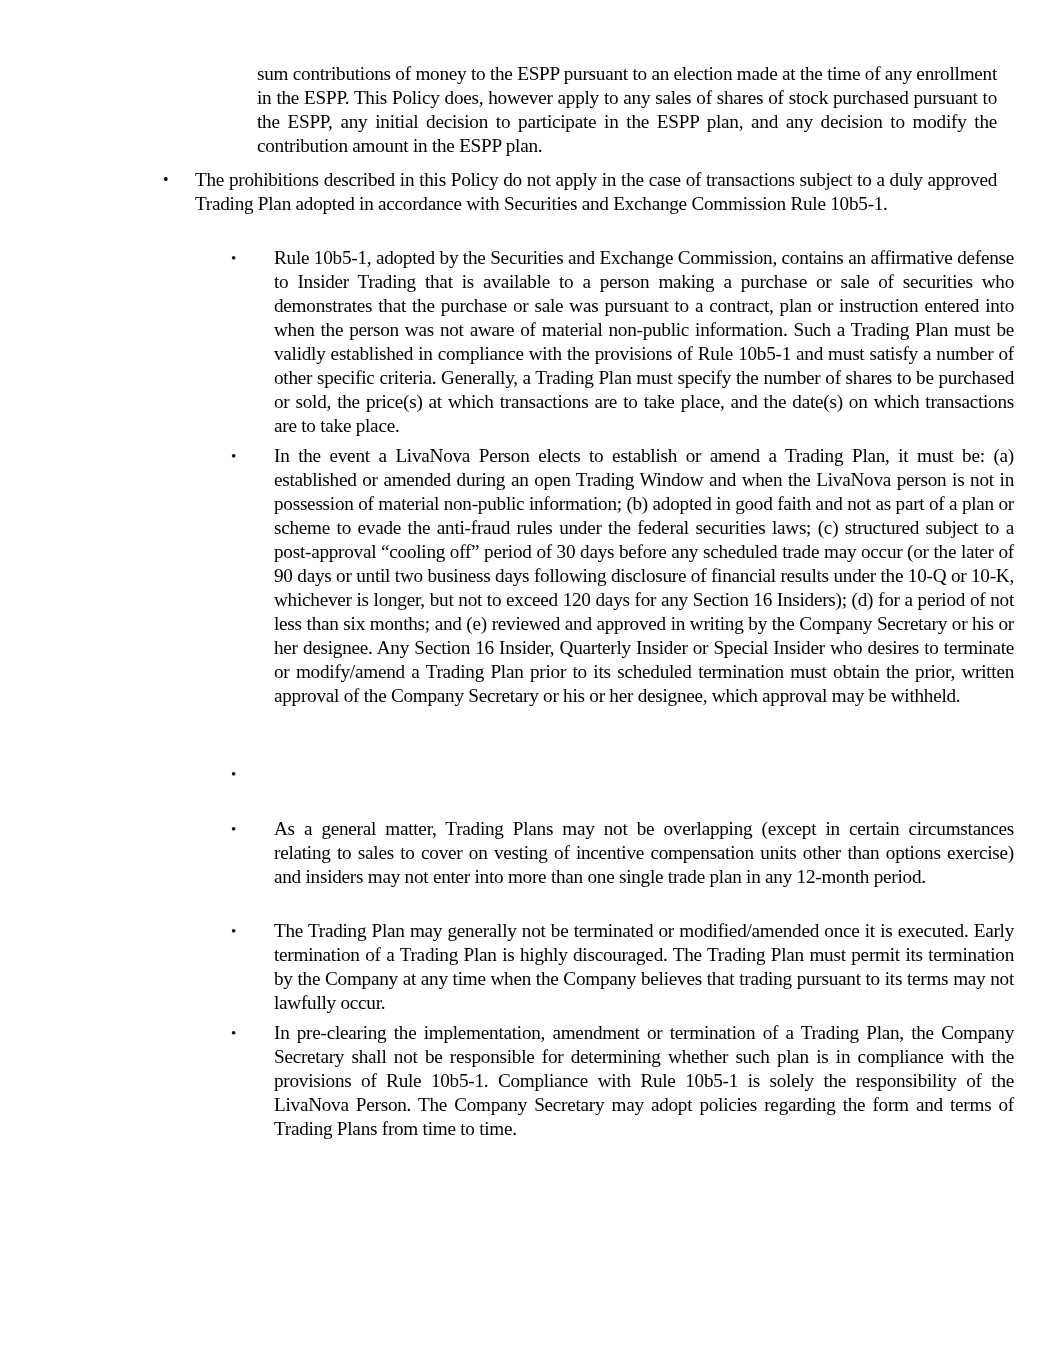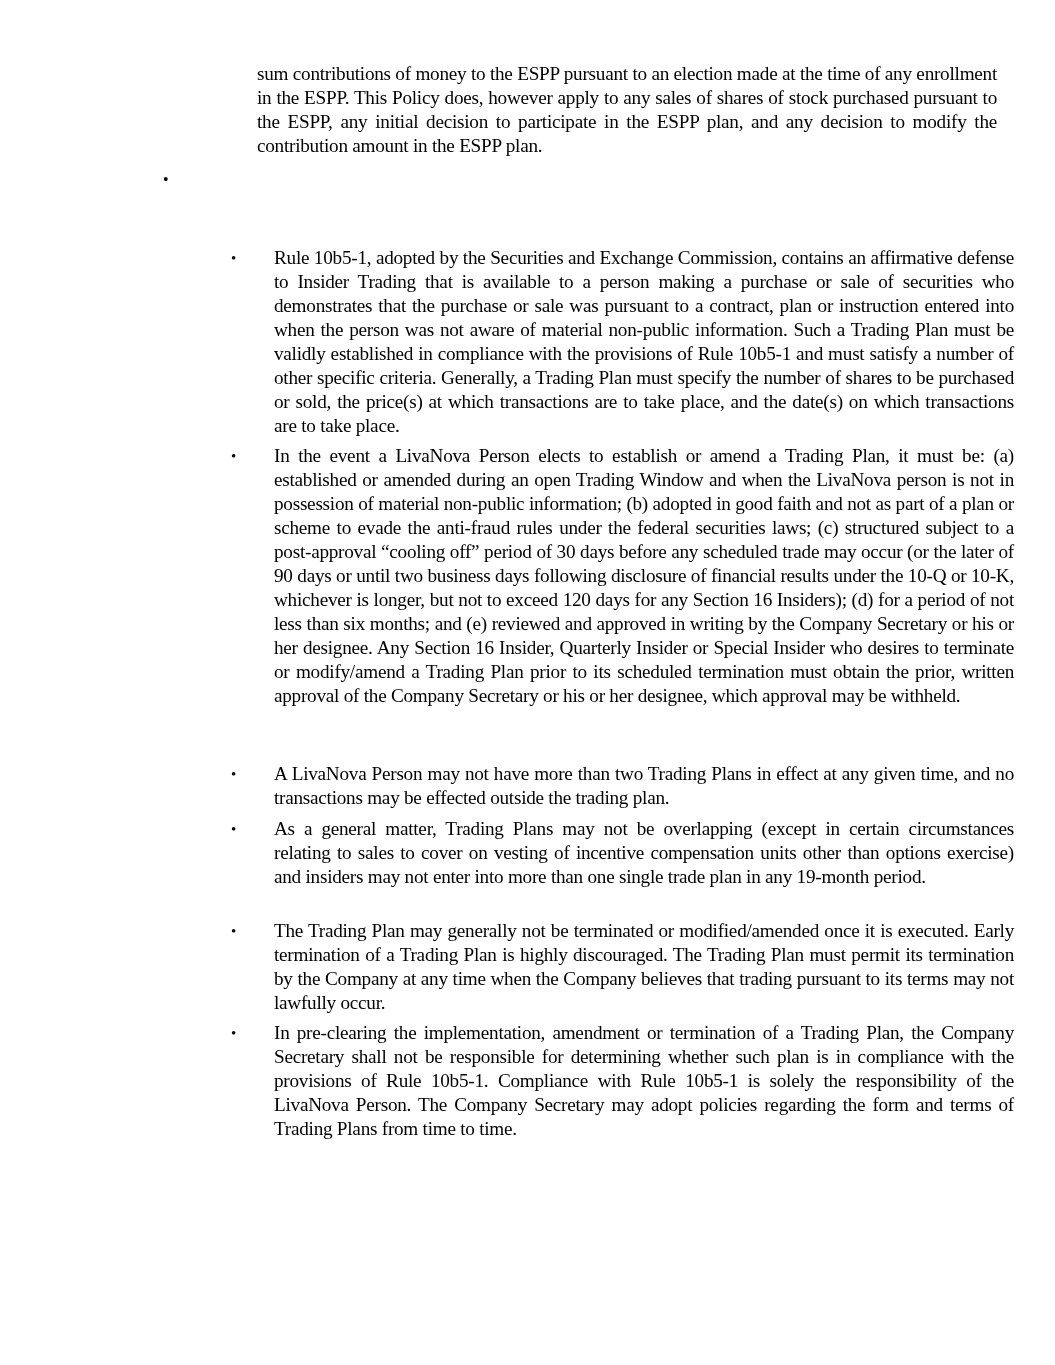--- a/index.html
+++ b/index.html
@@ -15,32 +15,32 @@
   .l2-bullet { position:absolute; left:231px; font-size:15px; line-height:24px; }
 </style>
 </head>
 <body>
 
 <div class="page">
 
   <div class="para cont">sum contributions of money to the ESPP pursuant to an election made at the time of any enrollment in the ESPP. This Policy does, however apply to any sales of shares of stock purchased pursuant to the ESPP, any initial decision to participate in the ESPP plan, and any decision to modify the contribution amount in the ESPP plan.</div>
 
   <span class="l1-bullet" style="top:168px;">•</span>
+  <div class="para l1" style="top:168px;">The prohibitions described in this Policy do not apply in the case of transactions subject to a duly approved Trading Plan adopted in accordance with Securities and Exchange Commission Rule 10b5-1.</div>
 
   <span class="l2-bullet" style="top:246px;">•</span>
   <div class="para l2" style="top:246px;">Rule 10b5-1, adopted by the Securities and Exchange Commission, contains an affirmative defense to Insider Trading that is available to a person making a purchase or sale of securities who demonstrates that the purchase or sale was pursuant to a contract, plan or instruction entered into when the person was not aware of material non-public information. Such a Trading Plan must be validly established in compliance with the provisions of Rule 10b5-1 and must satisfy a number of other specific criteria. Generally, a Trading Plan must specify the number of shares to be purchased or sold, the price(s) at which transactions are to take place, and the date(s) on which transactions are to take place.</div>
 
   <span class="l2-bullet" style="top:444px;">•</span>
   <div class="para l2" style="top:444px;">In the event a LivaNova Person elects to establish or amend a Trading Plan, it must be: (a) established or amended during an open Trading Window and when the LivaNova person is not in possession of material non-public information; (b) adopted in good faith and not as part of a plan or scheme to evade the anti-fraud rules under the federal securities laws; (c) structured subject to a post-approval “cooling off” period of 30 days before any scheduled trade may occur (or the later of 90 days or until two business days following disclosure of financial results under the 10-Q or 10-K, whichever is longer, but not to exceed 120 days for any Section 16 Insiders); (d) for a period of not less than six months; and (e) reviewed and approved in writing by the Company Secretary or his or her designee. Any Section 16 Insider, Quarterly Insider or Special Insider who desires to terminate or modify/amend a Trading Plan prior to its scheduled termination must obtain the prior, written approval of the Company Secretary or his or her designee, which approval may be withheld.</div>
 
   <span class="l2-bullet" style="top:762px;">•</span>
-  <div class="para l2" style="top:762px;">A LivaNova Person may not have more than two Trading Plans in effect at any given time, and no transactions may be effected outside the trading plan.</div>
 
   <span class="l2-bullet" style="top:817px;">•</span>
-  <div class="para l2" style="top:817px;">As a general matter, Trading Plans may not be overlapping (except in certain circumstances relating to sales to cover on vesting of incentive compensation units other than options exercise) and insiders may not enter into more than one single trade plan in any 19-month period.</div>
+  <div class="para l2" style="top:817px;">As a general matter, Trading Plans may not be overlapping (except in certain circumstances relating to sales to cover on vesting of incentive compensation units other than options exercise) and insiders may not enter into more than one single trade plan in any 12-month period.</div>
 
   <span class="l2-bullet" style="top:919px;">•</span>
   <div class="para l2" style="top:919px;">The Trading Plan may generally not be terminated or modified/amended once it is executed. Early termination of a Trading Plan is highly discouraged. The Trading Plan must permit its termination by the Company at any time when the Company believes that trading pursuant to its terms may not lawfully occur.</div>
 
   <span class="l2-bullet" style="top:1021px;">•</span>
   <div class="para l2" style="top:1021px;">In pre-clearing the implementation, amendment or termination of a Trading Plan, the Company Secretary shall not be responsible for determining whether such plan is in compliance with the provisions of Rule 10b5-1. Compliance with Rule 10b5-1 is solely the responsibility of the LivaNova Person. The Company Secretary may adopt policies regarding the form and terms of Trading Plans from time to time.</div>
 
 </div>
 
 </body></html>

